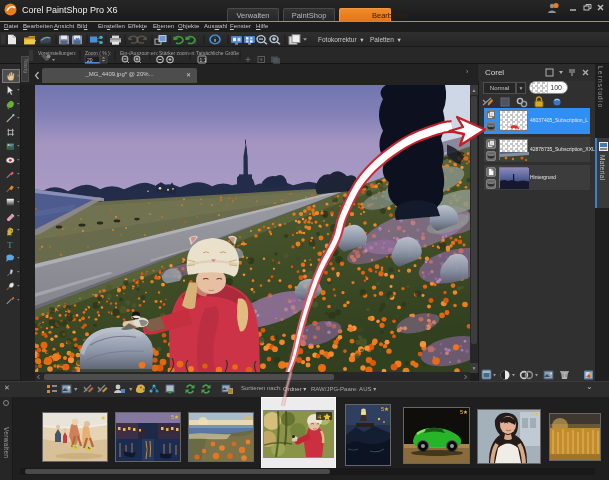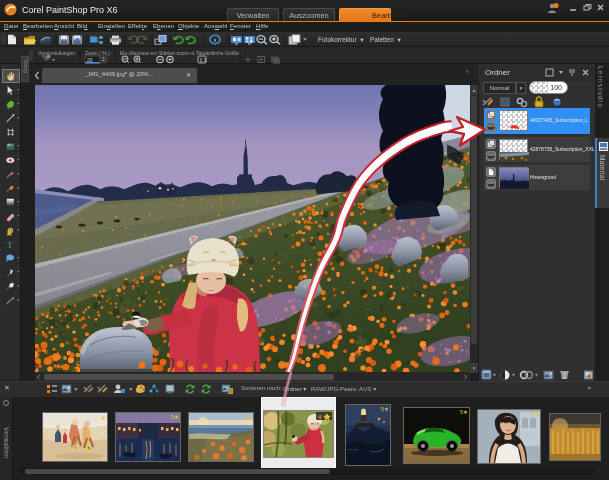--- a/index.html
+++ b/index.html
@@ -68,21 +68,21 @@
 <body>
 <div id="app">
 
   <div id="titlebar" class="abs"></div>
   <svg id="logo" class="abs" viewBox="0 0 13 13">
       <circle cx="6.5" cy="6.5" r="6" fill="#e87d1e"></circle>
       <path d="M3 8 C5 3 9 3 11 5" stroke="#fff" stroke-width="1.4" fill="none"></path>
     </svg>
   <div id="apptitle" class="abs">Corel PaintShop Pro X6</div>
   <div id="tab1" class="ttab abs" style="left:227px;">Verwalten</div>
-  <div id="tab2" class="ttab abs" style="left:283px;">Auszoomen</div>
+  <div id="tab2" class="ttab abs" style="left:283px;">PaintShop</div>
   <div id="tab3" class="ttab abs" style="left:339px;">Bearbeiten</div>
   <div class="winbtn abs" style="left:546px; top:2px;"><svg width="14" height="12" viewBox="0 0 14 12">
         <circle cx="6" cy="4" r="2.2" fill="#909090"></circle>
         <path d="M2 11 C2 7.5 10 7.5 10 11 Z" fill="#909090"></path>
         <circle cx="10" cy="3.5" r="2.6" fill="#e87d1e"></circle>
       </svg></div>
   <svg class="abs" style="left:568px;top:3px;" width="40" height="10" viewBox="0 0 40 10">
     <path d="M2,7 h6" stroke="#c0c0c0" stroke-width="1.4"></path>
     <rect x="16" y="3" width="5" height="4" fill="none" stroke="#c0c0c0"></rect>
       <path d="M18,3 v-1.5 h5 v4 h-1.5" fill="none" stroke="#c0c0c0"></path>
@@ -1779,21 +1779,21 @@
   <svg class="abs" style="left:463px;top:374px;" width="5" height="6" viewBox="0 0 5 6">
       <path d="M1.5,1 L3.5,3 L1.5,5" fill="none" stroke="#888" stroke-width="1"></path>
     </svg>
   <svg class="abs" style="left:600px;top:470px;" width="5" height="6" viewBox="0 0 5 6">
       <path d="M1.5,1 L3.5,3 L1.5,5" fill="none" stroke="#888" stroke-width="1"></path>
     </svg>
   <div id="hthumb" class="abs"></div>
 
   <div id="panel" class="abs"></div>
   <div id="panelhead" class="abs">
-      <span style="position:absolute;left:7px;top:4px;">Ordner</span>
+      <span style="position:absolute;left:7px;top:4px;">Corel</span>
     <svg style="position:absolute;right:4px;top:4px;" width="46" height="9" viewBox="0 0 46 9">
       <rect x="1" y="1" width="7" height="7" fill="none" stroke="#b0b0b0"></rect>
       <path d="M14,3 l4,0 l-2,3 z" fill="#b0b0b0"></path>
       <path d="M24,2 l6,0 M24,4 l6,0 m-3,1 l0,3" stroke="#b0b0b0" stroke-width="1"></path>
       <path d="M38,2 l5,5 M43,2 l-5,5" stroke="#b0b0b0" stroke-width="1.3"></path>
     </svg>
     </div>
   <div class="abs" style="left:483px;top:82px;width:33px;height:12px;background:#262626;border:1px solid #4e4e4e;color:#c8c8c8;font-size:6px;line-height:11px;text-align:center;">Normal</div>
   <div class="abs" style="left:516px;top:82px;width:10px;height:12px;background:#262626;border:1px solid #4e4e4e;color:#aaa;font-size:5px;line-height:11px;text-align:center;">▼</div>
   <div class="abs" style="left:529px;top:81px;width:39px;height:13px;background:#fff;border-radius:7px;overflow:hidden;border:1px solid #888;">

